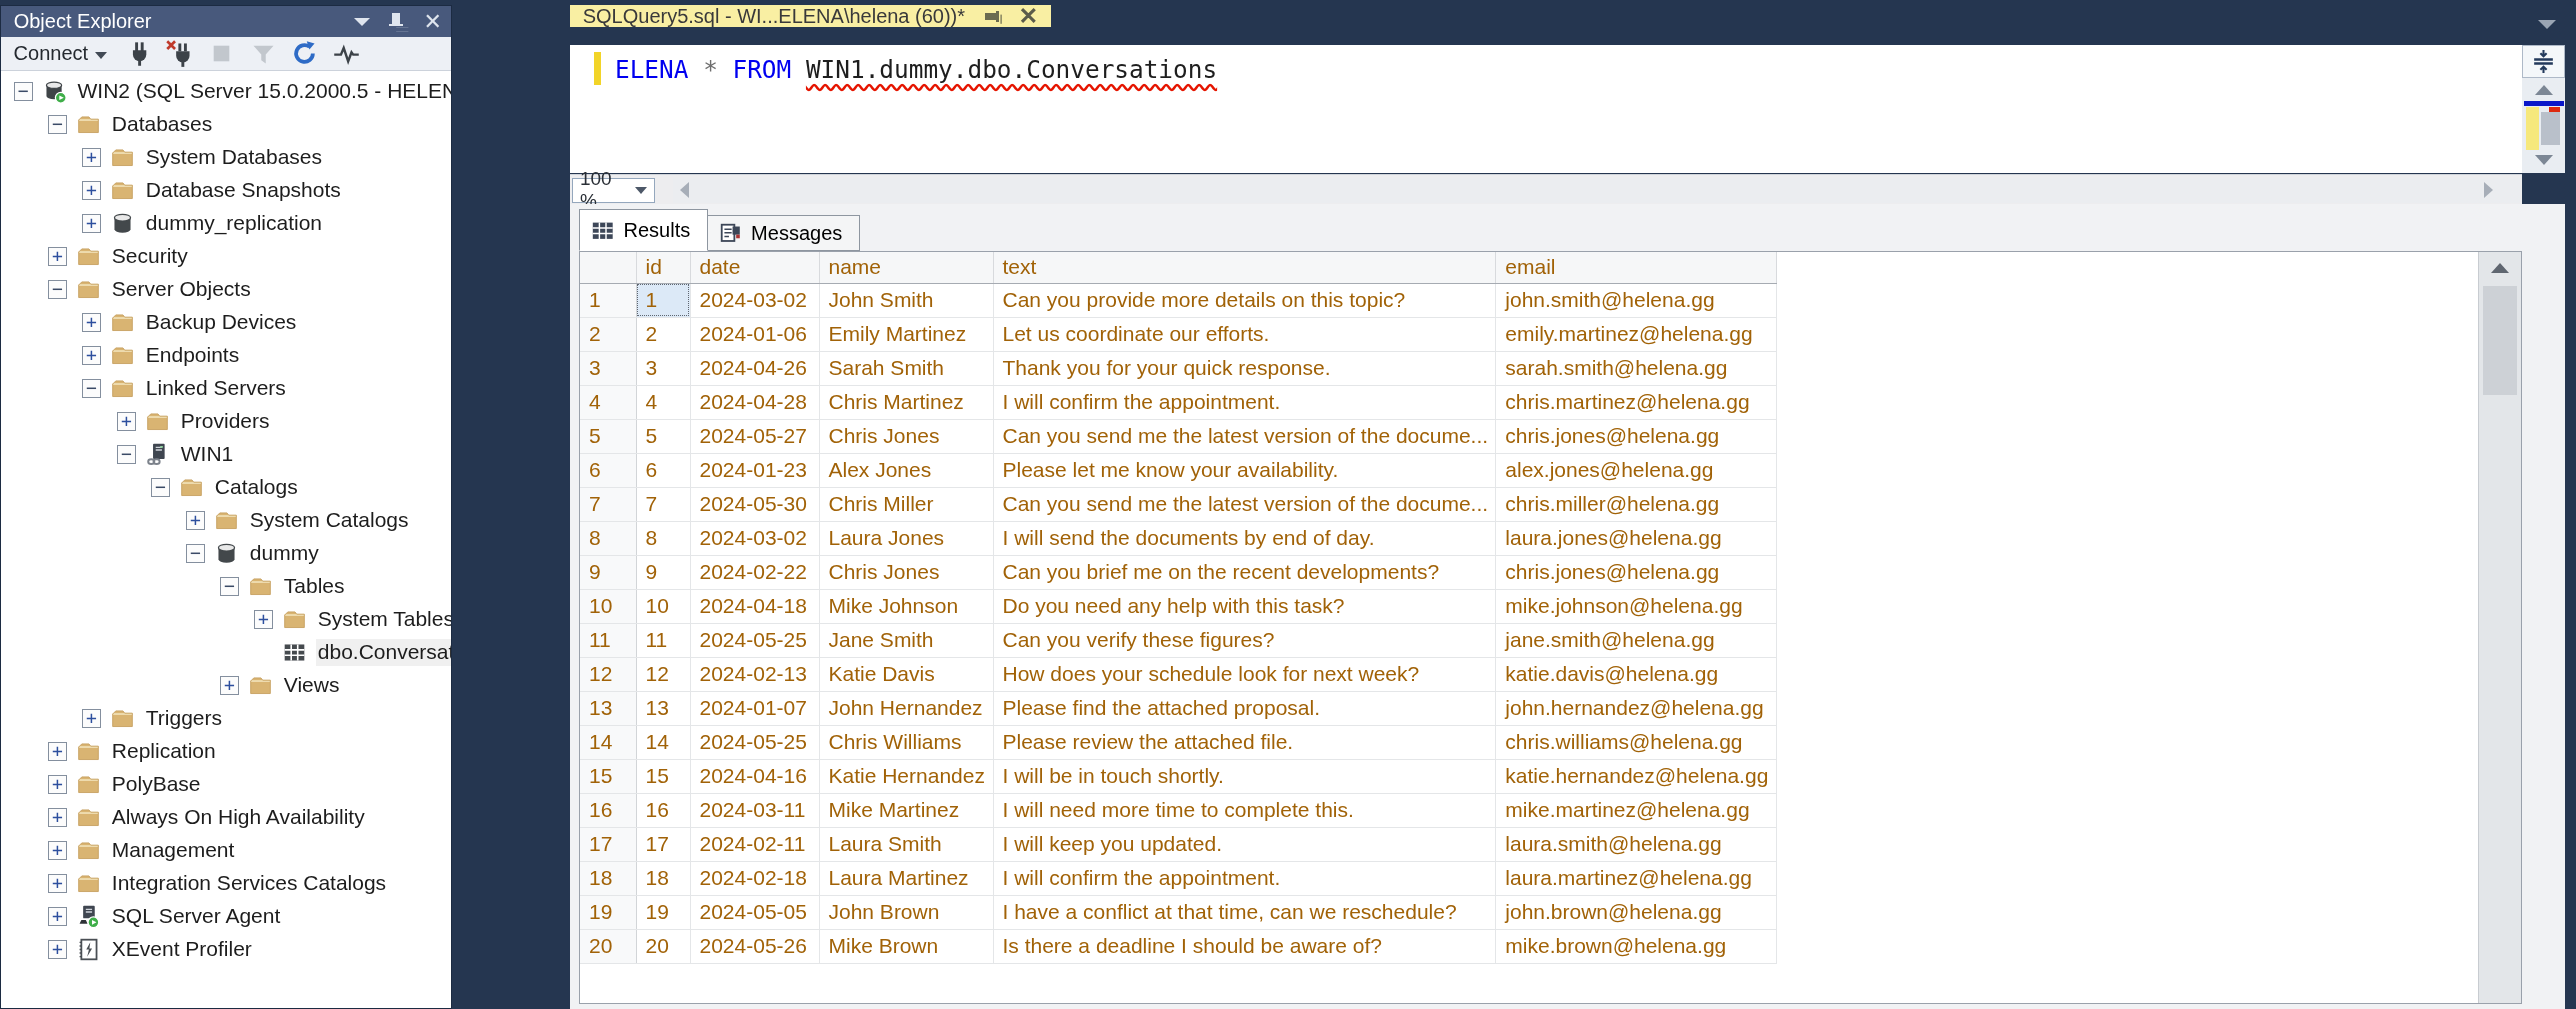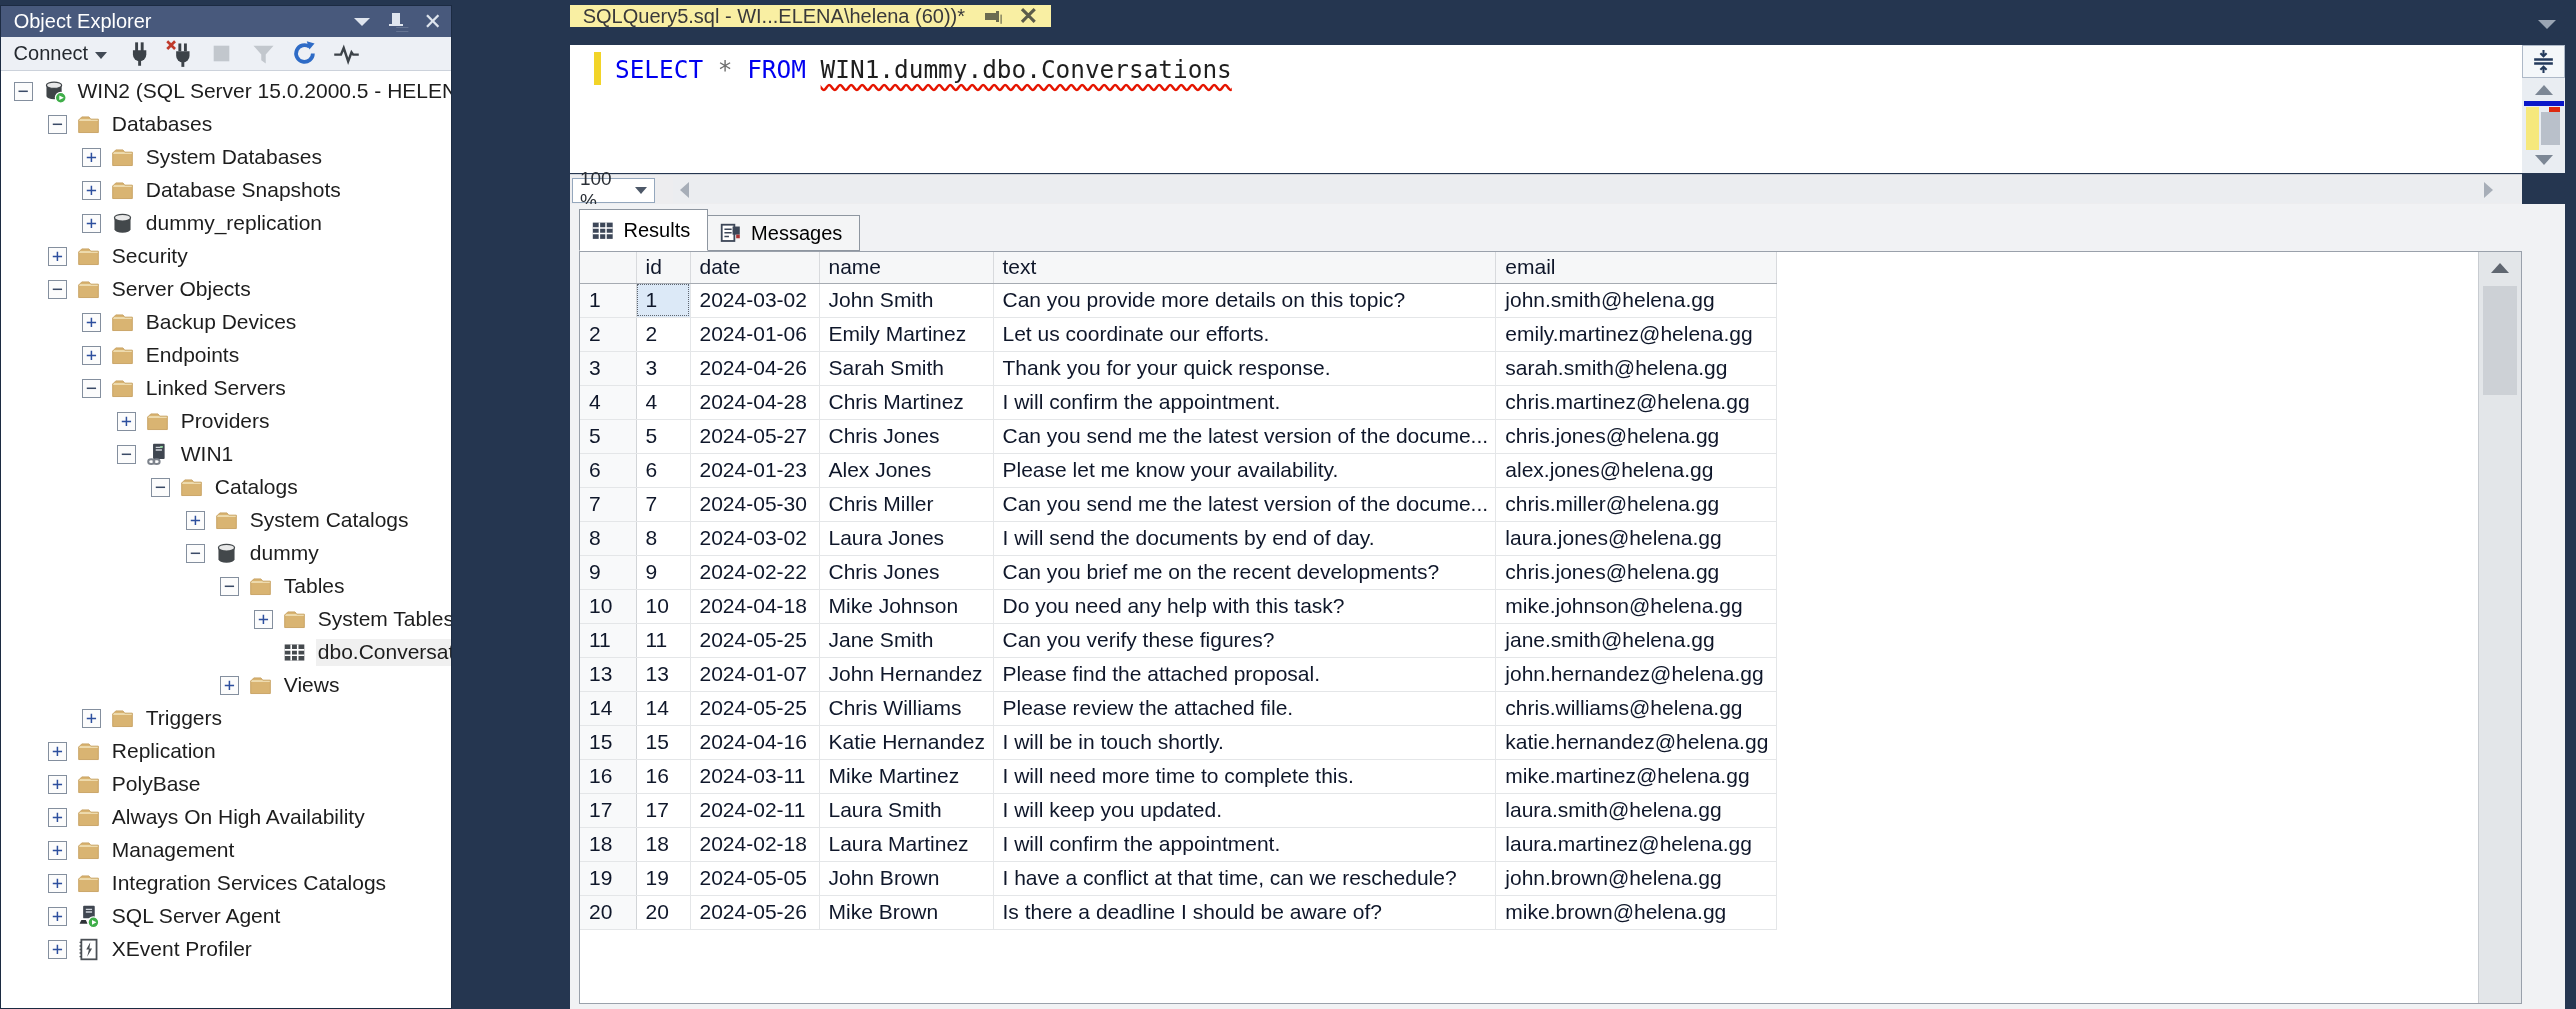--- a/index.html
+++ b/index.html
@@ -97,21 +97,21 @@
   .results{position:absolute;left:570px;top:204px;width:1995px;height:805px;background:#f1f2f4;}
   .rtabs{position:absolute;left:9px;top:5.4px;height:42px;display:flex;align-items:flex-end;}
   .rtab{display:flex;align-items:center;gap:9px;font-size:20px;color:#000000;box-sizing:border-box;
       border:0.9px solid #8e96a0;padding:0 16.3px 0 11px;}
   .rtab.active{background:#ffffff;height:42px;border-bottom:0.9px solid #ffffff;z-index:2;}
   .rtab.inactive{background:#f4f5f6;height:36px;margin-left:-0.9px;}
   .rtab svg{width:23.5px;height:23.5px;}
 
   .gridwrap{position:absolute;left:9px;top:47px;width:1943px;height:753px;background:#ffffff;
       border:0.9px solid #9aa1ab;box-sizing:border-box;overflow:hidden;}
-  table.grid{border-collapse:collapse;table-layout:fixed;font-size:21px;color:#0f172a;}
+  table.grid{border-collapse:collapse;table-layout:fixed;font-size:21px;color:#a16207;}
   table.grid col.c-rn{width:56px;} table.grid col.c-id{width:54px;}
   table.grid col.c-date{width:129px;} table.grid col.c-name{width:174px;}
   table.grid col.c-text{width:478px;} table.grid col.c-email{width:264px;}
   table.grid th, table.grid td{box-sizing:border-box;padding:0 7.2px 0 9px;text-align:left;font-weight:normal;
       white-space:nowrap;overflow:hidden;}
   table.grid thead th{height:31px;background:#f6f7f8;border-right:0.9px solid #d8dadd;
       border-bottom:0.9px solid #a6abb2;}
   table.grid tbody th{height:34px;background:#f8f9fa;border-right:0.9px solid #d2d5d8;
       border-bottom:0.9px solid #e4e6e8;}
   table.grid tbody td{height:34px;border-right:0.9px solid #e4e6e8;border-bottom:0.9px solid #e4e6e8;}
@@ -488,21 +488,21 @@
     <div class="doc-tab">
       <span class="title">SQLQuery5.sql - WI...ELENA\helena (60))*</span>
       <span class="tab-pin"></span>
       <span class="tab-x">✕</span>
     </div>
     <span class="files-dd"></span>
   </div>
 
   <div class="editor">
     <div class="change-bar"></div>
-    <div class="code-line" id="code-line"><span class="kw">SELECT</span><span class="pl"> </span><span class="op">*</span><span class="pl"> </span><span class="kw">FROM</span><span class="pl"> </span><span class="iderr">WIN1.dummy.dbo.Conversations</span></div>
+    <div class="code-line" id="code-line"><span class="kw">ELENA</span><span class="pl"> </span><span class="op">*</span><span class="pl"> </span><span class="kw">FROM</span><span class="pl"> </span><span class="iderr">WIN1.dummy.dbo.Conversations</span></div>
   </div>
   <div class="editor-vscroll">
     <div class="split-box">
       <svg viewBox="0 0 26 26" width="27" height="27">
           <path d="M13 2 v6 M10 5 l3 3 3 -3 M13 24 v-6 M10 21 l3 -3 3 3" stroke="#233a5c" stroke-width="2" fill="none"></path>
           <path d="M4 11 h18 M4 15 h18" stroke="#233a5c" stroke-width="2.4"></path>
         </svg>
     </div>
     <div class="sb-up"></div>
     <div class="sb-blueline"></div>
@@ -644,20 +644,28 @@
             </tr>
             <tr>
               <th>11</th>
               <td>11</td>
               <td>2024-05-25</td>
               <td>Jane Smith</td>
               <td>Can you verify these figures?</td>
               <td>jane.smith@helena.gg</td>
             </tr>
             <tr>
+              <th>12</th>
+              <td>12</td>
+              <td>2024-02-13</td>
+              <td>Katie Davis</td>
+              <td>How does your schedule look for next week?</td>
+              <td>katie.davis@helena.gg</td>
+            </tr>
+            <tr>
               <th>13</th>
               <td>13</td>
               <td>2024-01-07</td>
               <td>John Hernandez</td>
               <td>Please find the attached proposal.</td>
               <td>john.hernandez@helena.gg</td>
             </tr>
             <tr>
               <th>14</th>
               <td>14</td>

